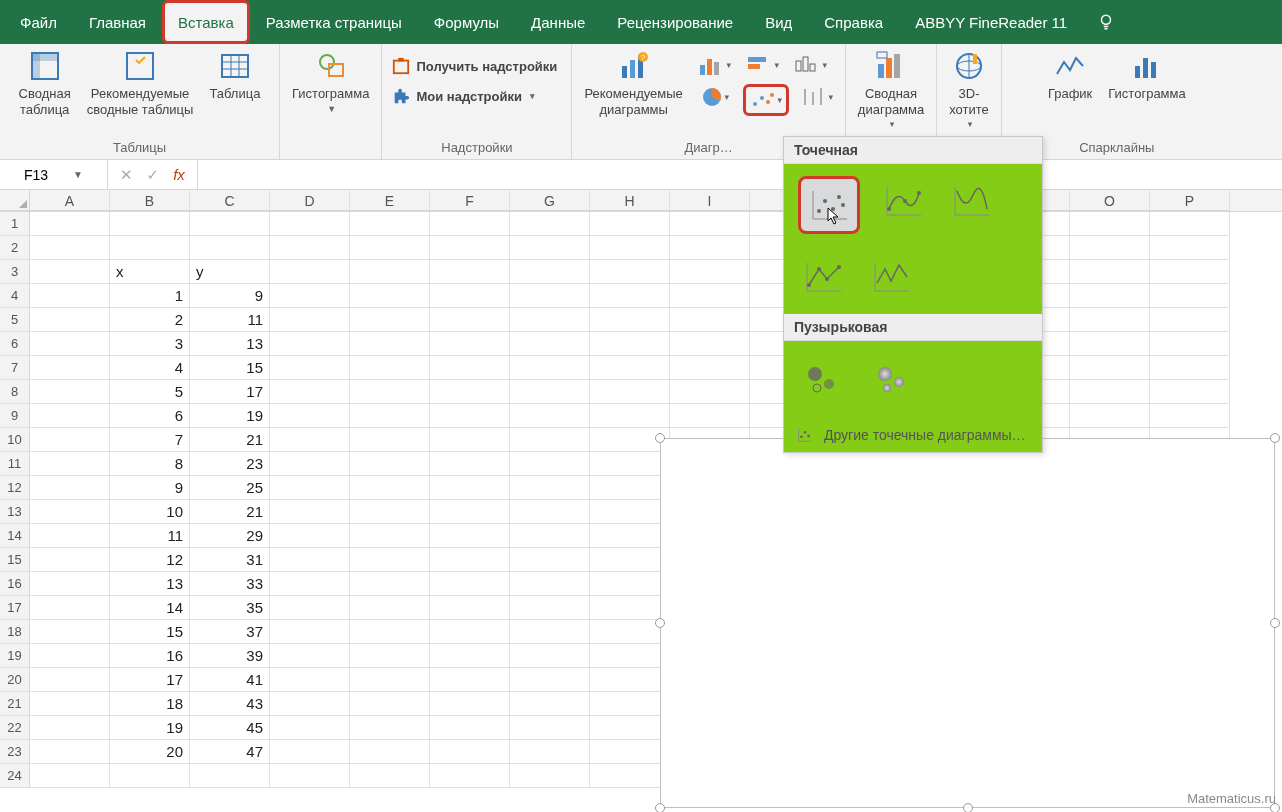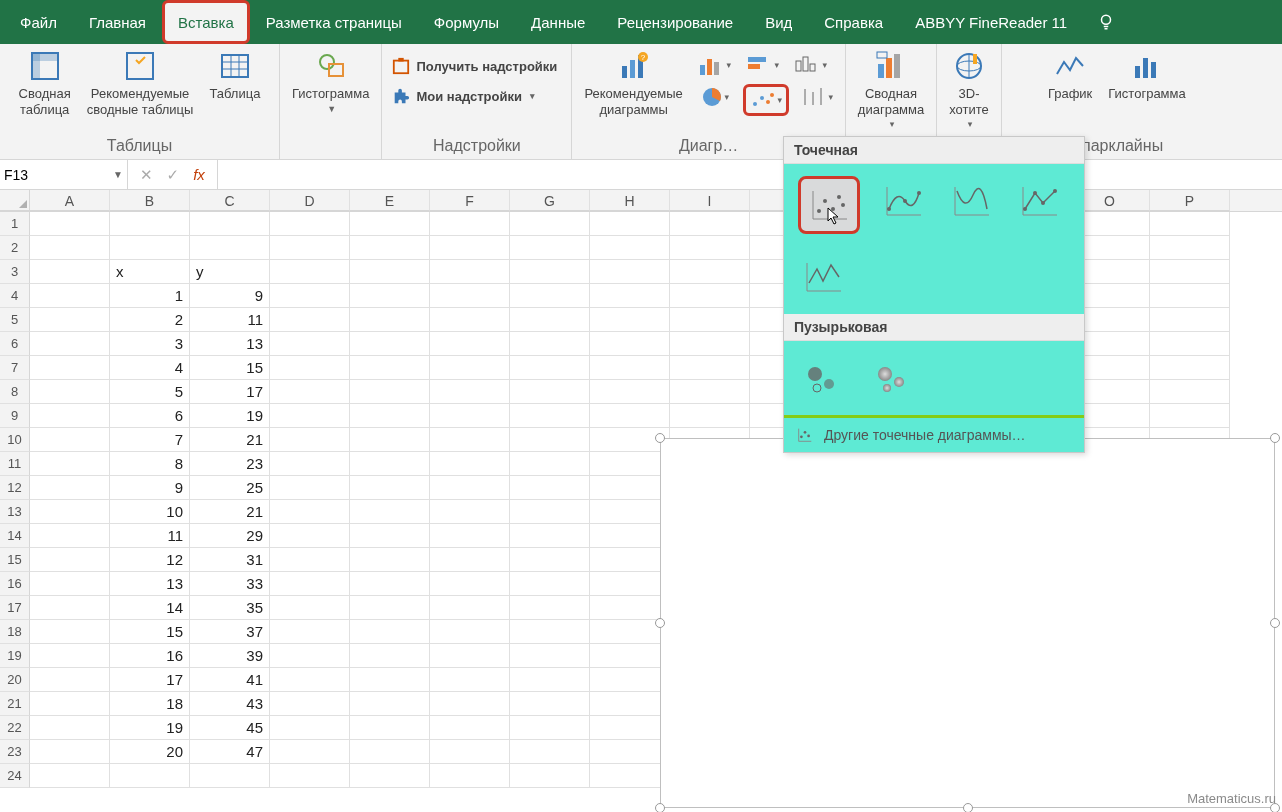--- a/index.html
+++ b/index.html
@@ -16,38 +16,38 @@
   .tab.highlight { border: 3px solid #d03a2b; border-radius: 6px; padding: 0 13px; }
   .tell-me { display: flex; align-items: center; margin-left: 14px; gap: 8px; }
   .bulb { width: 18px; height: 18px; display: inline-block; }
 
   
   .ribbon { height: 116px; background: #f3f3f3; border-bottom: 1px solid #d6d6d6;
             display: flex; font-size: 13px; color: #444; }
   .group { border-right: 1px solid #d6d6d6; padding: 4px 8px 0 8px;
            display: flex; flex-direction: column; align-items: center; }
   .group .row { display: flex; gap: 8px; align-items: flex-start; }
-  .group-label { font-size: 16px; color: #666; margin-top: auto; padding: 2px 0 4px; text-align: center; }
+  .group-label { font-size: 13px; color: #666; margin-top: auto; padding: 2px 0 4px; text-align: center; }
   .btn-large { display: flex; flex-direction: column; align-items: center; text-align: center;
                padding: 2px 4px; cursor: pointer; line-height: 1.2; gap: 2px; }
   .btn-large .ico { width: 32px; height: 32px; margin-bottom: 2px; }
   .caret { font-size: 9px; color: #666; margin-left: 2px; }
   .btn-line { display: flex; align-items: center; gap: 6px; padding: 3px 2px; cursor: pointer; font-weight: bold; }
   .btn-line .ico { width: 18px; height: 18px; }
   .chart-mini-row { display: flex; gap: 8px; }
   .chart-mini { width: 40px; height: 26px; display: flex; align-items: center; justify-content: center;
                 cursor: pointer; position: relative; }
   .chart-mini.scatter-btn { border: 3px solid #d03a2b; border-radius: 6px; width: 46px; height: 32px;
                             background: #f3f3f3; }
 
   
   .formula-bar { height: 30px; border-bottom: 1px solid #d6d6d6; display: flex; align-items: stretch;
                  background: #fff; font-size: 14px; }
-  .name-box { width: 128px; border-right: 1px solid #d6d6d6; display: flex; align-items: center;
-              padding: 0 4px; justify-content: space-between; }
+  .name-box { width: 108px; border-right: 1px solid #d6d6d6; display: flex; align-items: center;
+              padding: 0 24px; justify-content: space-between; }
   .name-box .dd { font-size: 10px; color: #666; }
   .fx-btn-group { display: flex; align-items: center; gap: 14px; padding: 0 12px;
                   border-right: 1px solid #d6d6d6; color: #aaa; }
   .fx-btn-group span { font-size: 15px; }
   .fx-label { font-style: italic; color: #c2410c; }
   .formula-input { flex: 1; border: none; outline: none; padding: 0 8px; }
 
   
   .grid-wrap { position: relative; height: calc(812px - 44px - 116px - 30px); overflow: hidden; }
   .col-headers { display: flex; height: 22px; background: #f3f3f3; border-bottom: 1px solid #d6d6d6; }
@@ -72,21 +72,21 @@
                border: 1px solid #bfbfbf; background: #fff; }
   .handle { width: 10px; height: 10px; background: #fff; border: 1px solid #999; border-radius: 50%;
             position: absolute; }
   .handle.tl { left: -6px; top: -6px; } .handle.tr { right: -6px; top: -6px; }
   .handle.bl { left: -6px; bottom: -6px; } .handle.br { right: -6px; bottom: -6px; }
   .handle.tm { left: 50%; top: -6px; margin-left: -5px; }
   .handle.bm { left: 50%; bottom: -6px; margin-left: -5px; }
   .handle.ml { left: -6px; top: 50%; margin-top: -5px; }
   .handle.mr { right: -6px; top: 50%; margin-top: -5px; }
 
-  .dropdown { position: absolute; left: 783px; top: 136px; width: 302px; background: #5eead4;
+  .dropdown { position: absolute; left: 783px; top: 136px; width: 260px; background: #84cc16;
               border: 1px solid #c8c8c8; box-shadow: 2px 2px 6px rgba(0,0,0,0.15); z-index: 10;
               font-size: 14px; color: #444; }
   .dd-header { background: #eee; padding: 5px 10px; font-weight: 600; border-bottom: 1px solid #ddd; }
   .dd-row { display: flex; gap: 18px; padding: 12px 14px; flex-wrap: wrap; }
   .dd-item { width: 50px; height: 50px; display: flex; align-items: center; justify-content: center;
              cursor: pointer; border-radius: 2px; }
   .dd-item.selected { background: #d9dadb; border: 3px solid #d03a2b; border-radius: 8px;
                       width: 62px; height: 58px; position: relative; }
   .dd-footer { border-top: 3px solid #84cc16; padding: 8px 12px; display: flex; align-items: center; gap: 10px;
                cursor: pointer; color: #555; }

